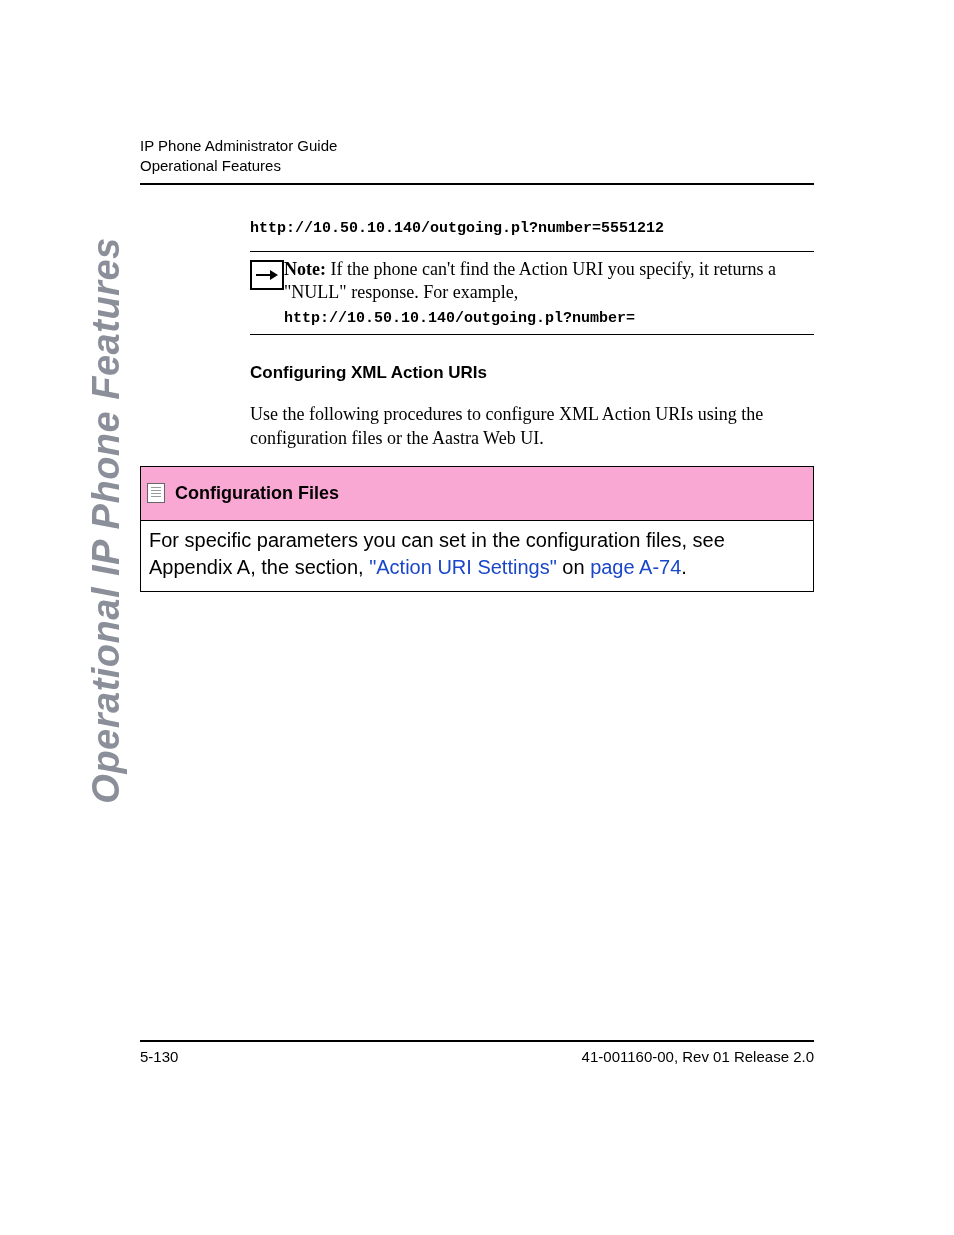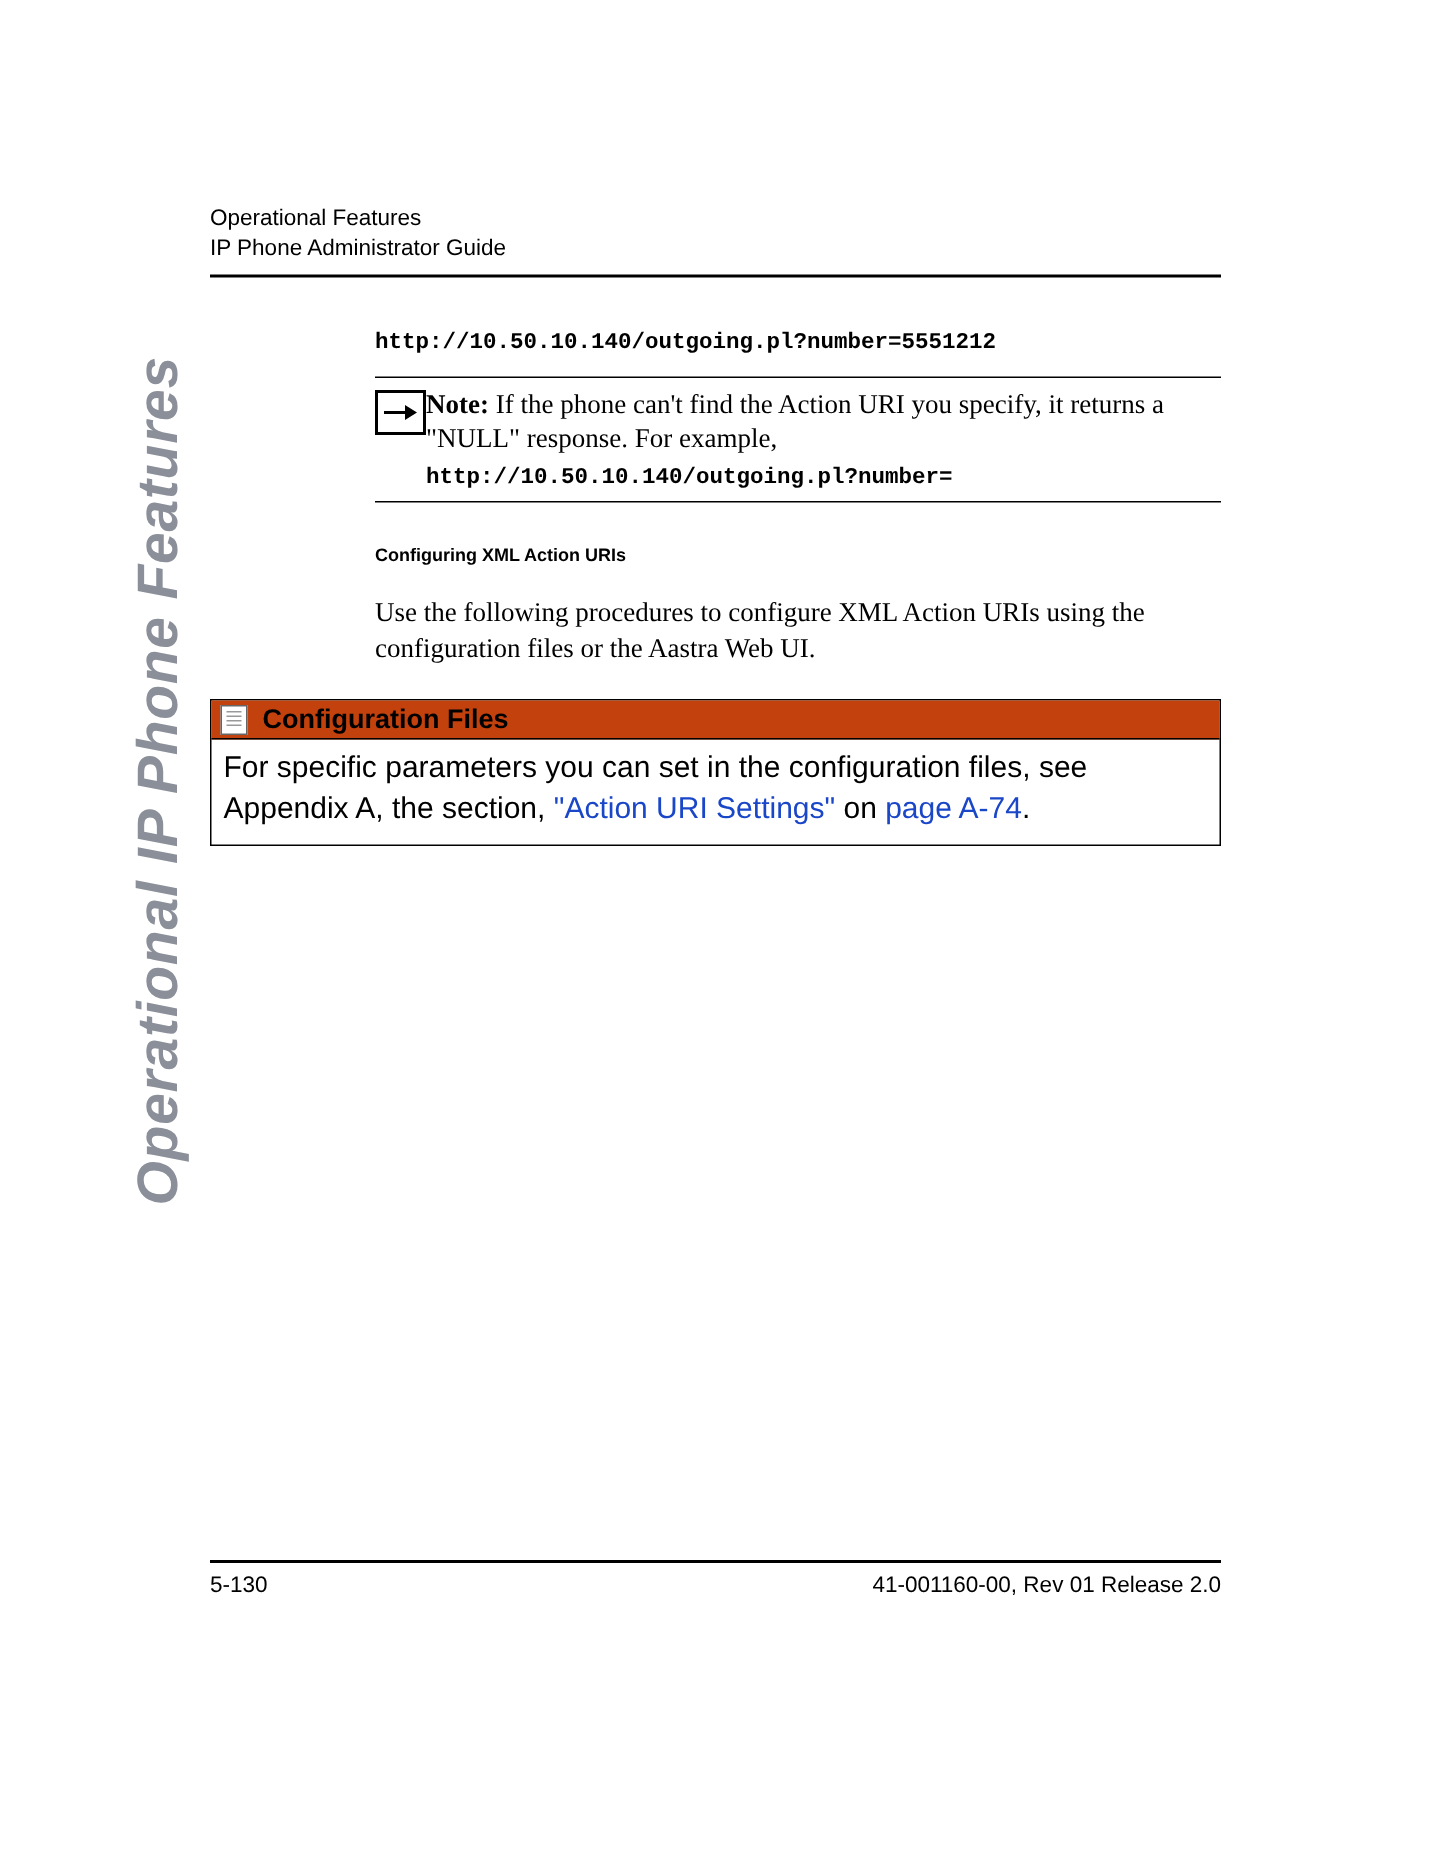--- a/index.html
+++ b/index.html
@@ -9,24 +9,24 @@
   .header-block { font-size: 15px; line-height: 1.35; }
   .header-rule { border: none; border-top: 2px solid #000; margin-top: 6px; }
   .body-col { position: absolute; left: 250px; right: 140px; top: 220px; }
   .code { font-family: "Courier New", monospace; font-weight: bold; font-size: 15px; }
   .note-box { border-top: 1.5px solid #000; border-bottom: 1.5px solid #000; margin-top: 14px; padding: 6px 0; display: flex; align-items: flex-start; }
   .note-icon { width: 34px; height: 30px; border: 2px solid #000; display: flex; align-items: center; justify-content: center; margin-top: 2px; flex: 0 0 auto; }
   .note-text { font-family: "Times New Roman", Times, serif; font-size: 18px; line-height: 1.3; }
   .note-text .bold { font-weight: bold; }
   .note-code { font-family: "Courier New", monospace; font-weight: bold; font-size: 15px; display: block; margin-top: 4px; }
   .para { font-family: "Times New Roman", Times, serif; font-size: 18px; line-height: 1.3; margin-top: 20px; }
-  .h3 { font-family: Arial, Helvetica, sans-serif; font-weight: bold; font-size: 12px; margin-top: 28px; }
+  .h3 { font-family: Arial, Helvetica, sans-serif; font-weight: bold; font-size: 17px; margin-top: 28px; }
   .config-box-wrap { position: absolute; left: 140px; right: 140px; top: 466px; }
   .config-box { border: 1.5px solid #000; }
-  .config-header { background: #c2410c; display: flex; align-items: center; gap: 10px; padding: 2px 6px; border-bottom: 1px solid #000; }
+  .config-header { background: #f9a8d4; display: flex; gap: 10px; padding: 16px 6px; border-bottom: 1px solid #000; }
   .doc-icon { width: 18px; height: 20px; background: #fff; border: 1px solid #666; position: relative; flex: 0 0 auto; }
   .doc-icon::before { content: ""; position: absolute; left: 3px; right: 3px; top: 3px; height: 1px; background: #999; box-shadow: 0 3px 0 #999, 0 6px 0 #999, 0 9px 0 #999; }
   .config-title { font-family: Arial, Helvetica, sans-serif; font-weight: bold; font-size: 18px; color: #000; }
   .config-body { font-family: Arial, Helvetica, sans-serif; font-size: 20px; line-height: 1.35; padding: 6px 8px 10px 8px; }
   .link { color: #1a46c8; }
   .side-tab { position: absolute; left: 84px; top: 240px; width: 44px; height: 560px; display: flex; align-items: center; justify-content: center; }
   .side-tab span { transform: rotate(-90deg); white-space: nowrap; font-family: Arial, Helvetica, sans-serif; font-weight: bold; font-style: italic; font-size: 38px; color: #8a8f99; letter-spacing: 0.5px; }
   .footer { position: absolute; left: 140px; right: 140px; bottom: 170px; }
   .footer-rule { border: none; border-top: 2px solid #000; }
   .footer-row { display: flex; justify-content: space-between; font-size: 15px; margin-top: 6px; }
@@ -35,22 +35,22 @@
 <body>
 
 <div class="page">
 
   <div class="side-tab">
     <span>Operational IP Phone Features</span>
   </div>
 
   <div class="content-area">
     <div class="header-block">
+      <div>IP Phone Administrator Guide</div>
       <div>Operational Features</div>
-      <div>IP Phone Administrator Guide</div>
       <hr class="header-rule">
     </div>
   </div>
 
   <div class="body-col">
     <div class="code">http://10.50.10.140/outgoing.pl?number=5551212</div>
 
     <div class="note-box">
       <div class="note-icon">
         <svg width="22" height="14" viewBox="0 0 22 14">

